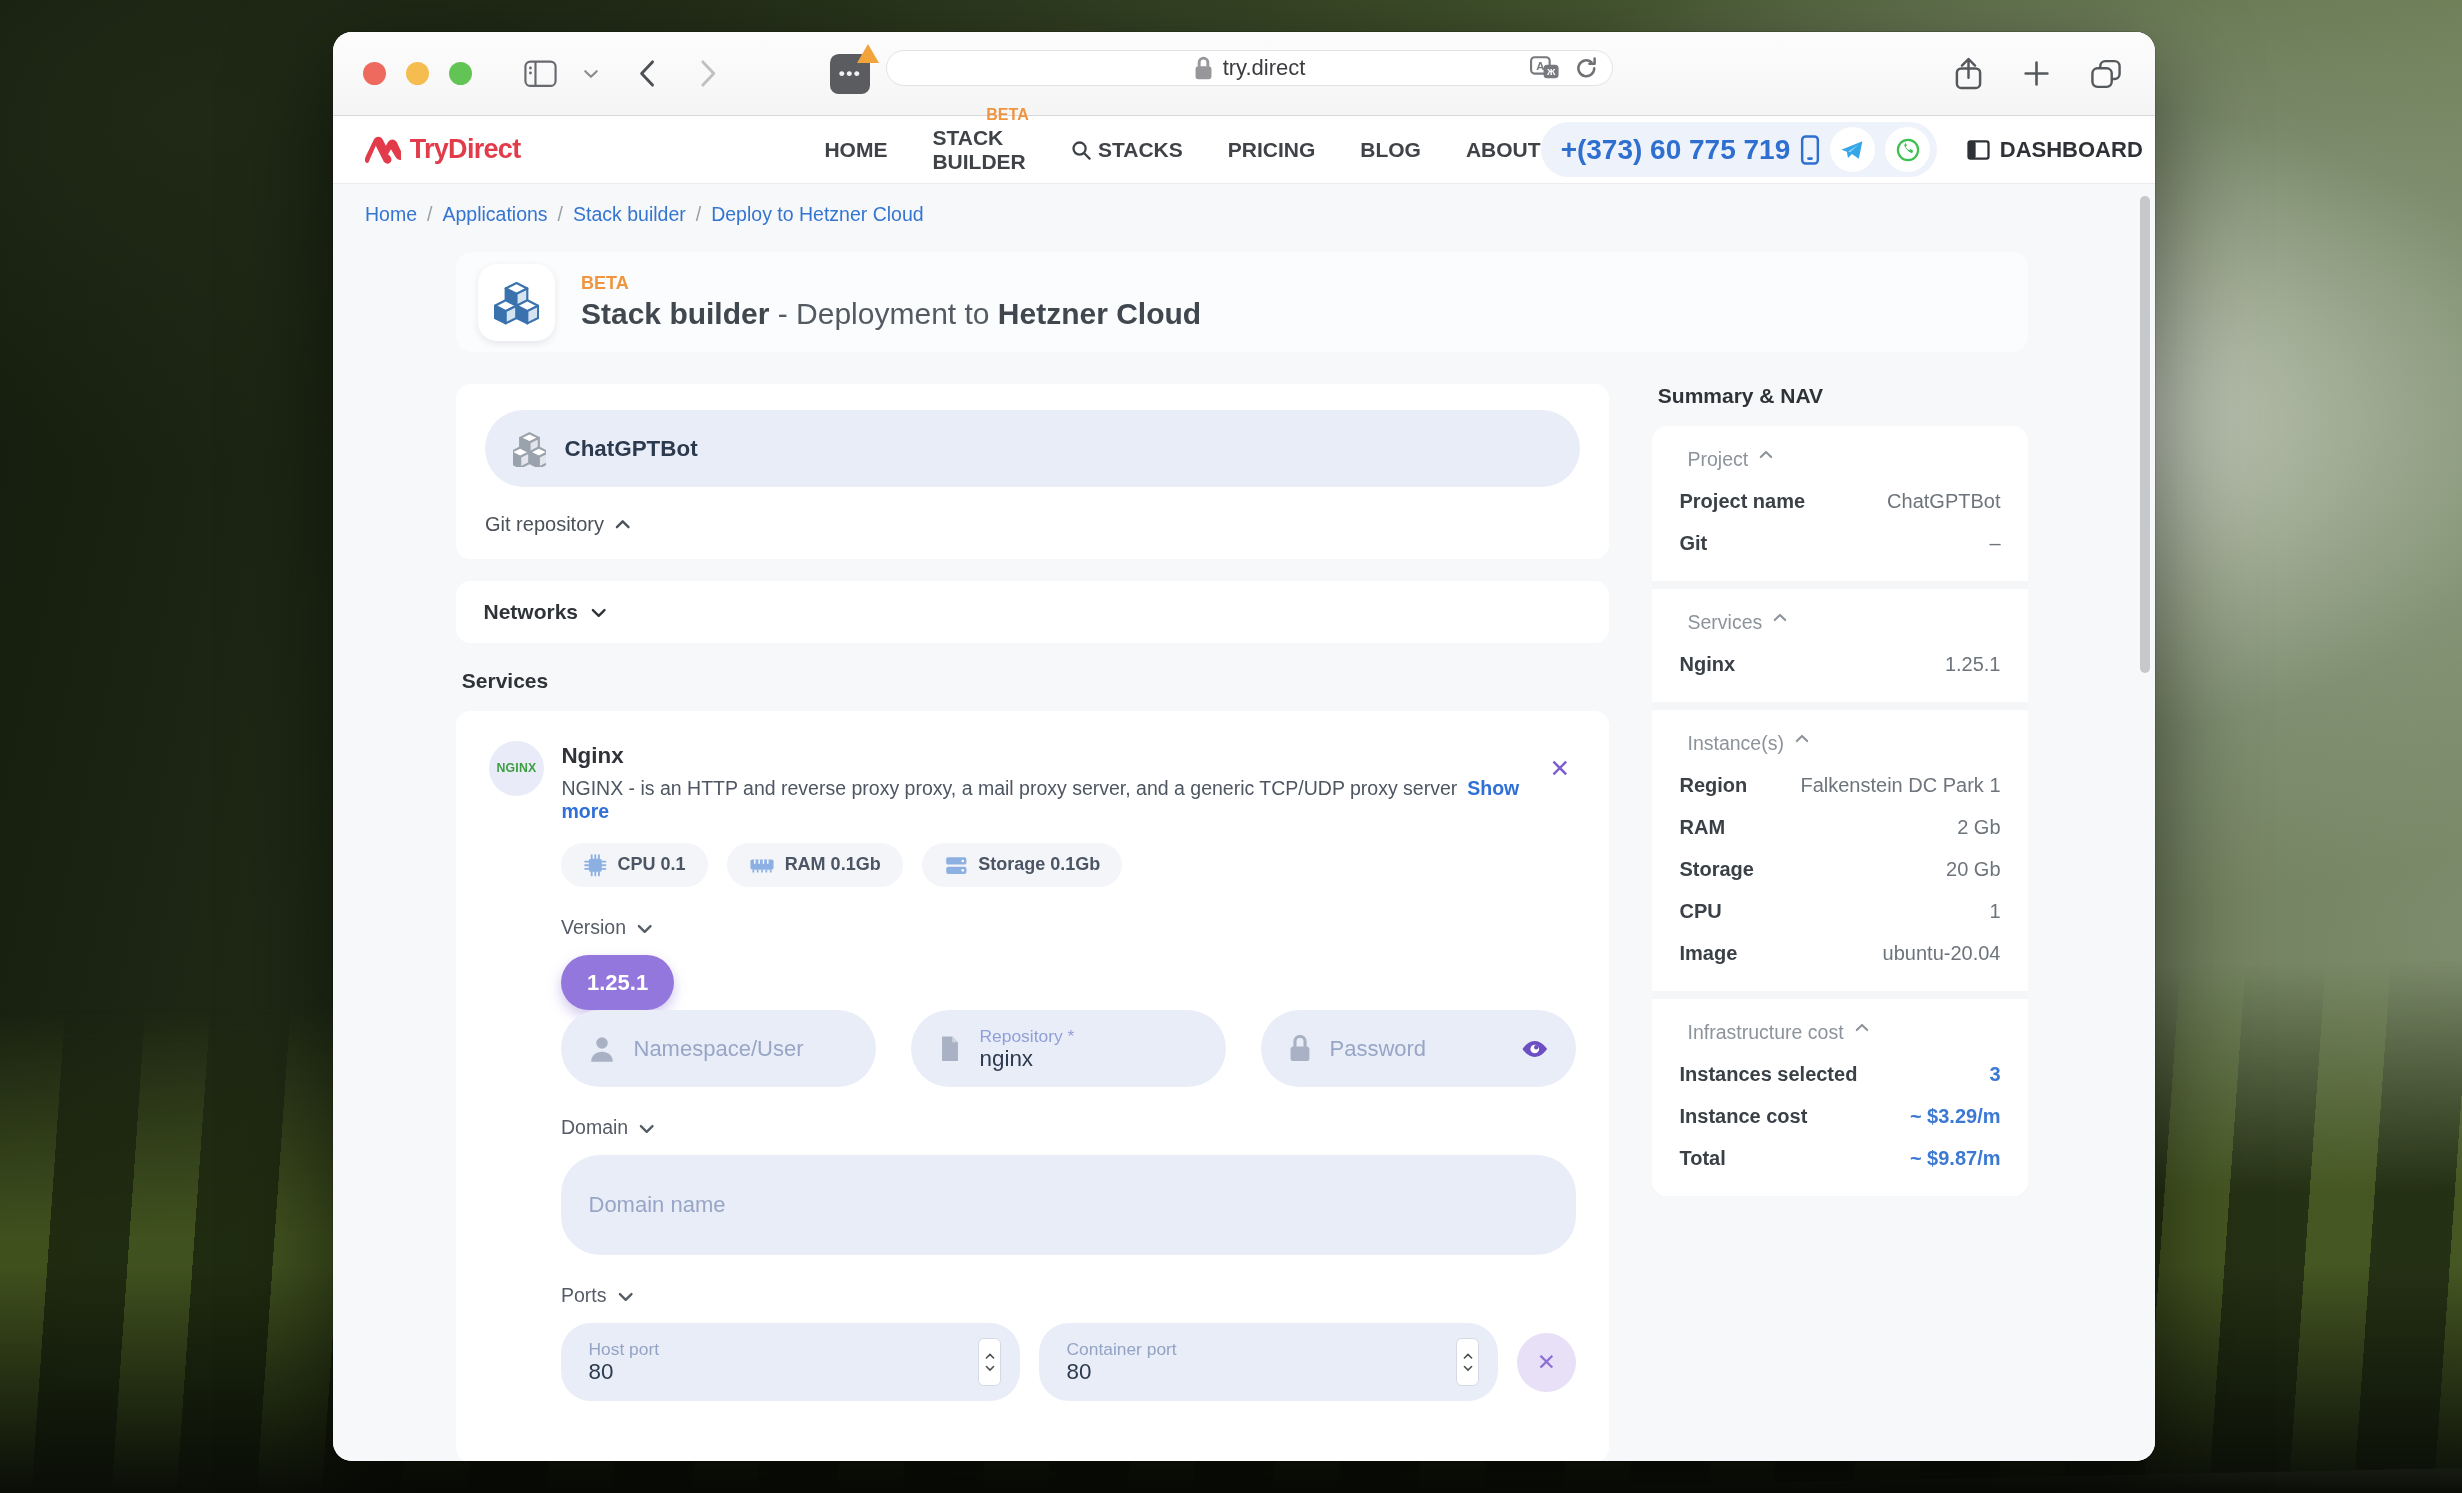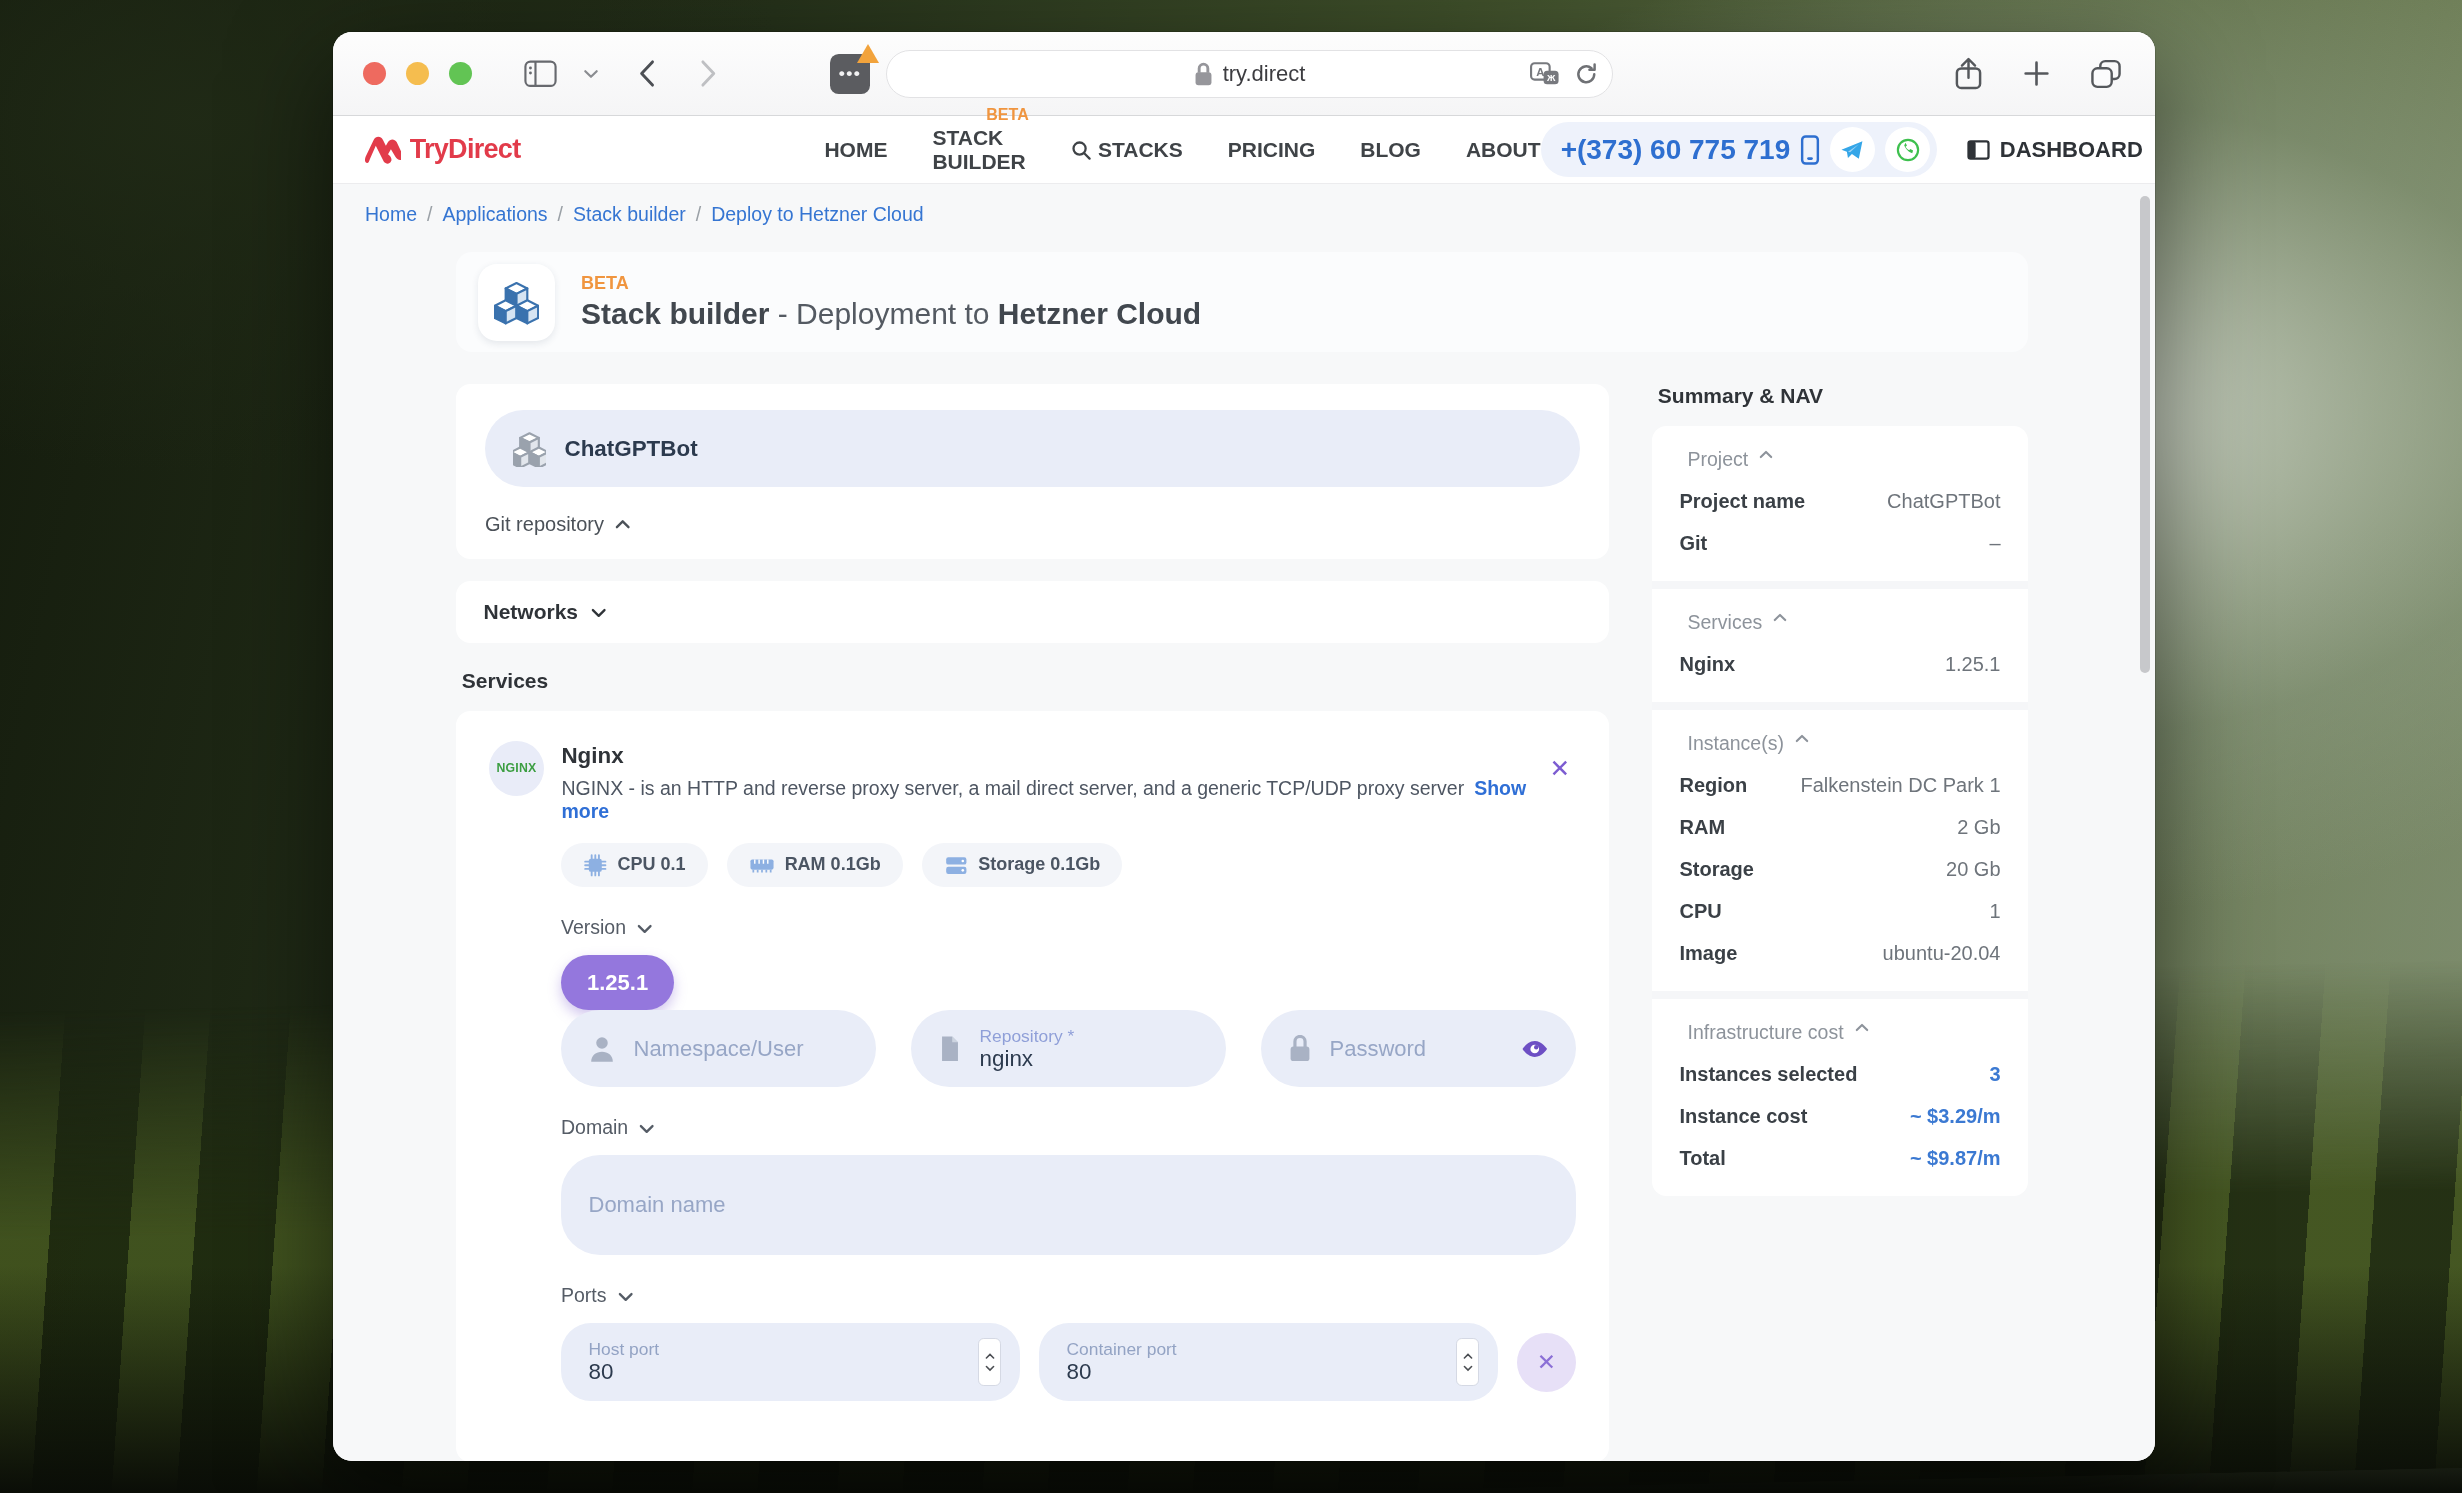--- a/index.html
+++ b/index.html
@@ -29,21 +29,21 @@
     border-bottom:0.7px solid #d7d8da; position:relative; display:flex; align-items:center; padding:0 30px; }
   .traffic { display:flex; gap:20px; }
   .light { width:23px; height:23px; border-radius:50%; }
   .light.red{background:#ee6a5f}.light.yellow{background:#f5bd4f}.light.green{background:#62c454}
   .tb-left { margin-left:52px; display:flex; align-items:center; gap:26px; }
   .ext { position:absolute; left:497px; top:50%; transform:translateY(-50%); width:40px; height:40px;
     background:#5b5c60; border-radius:8.7px; display:grid; place-items:center; }
   .ext .dots{ color:#f2f2f3; font-size:17.4px; letter-spacing:1.4px; font-weight:700; }
   .ext .warn{ position:absolute; right:-8.7px; top:-10px; width:0; height:0;
     border-left:11px solid transparent; border-right:11px solid transparent; border-bottom:19px solid #f2a33c; }
-  .urlbar { position:absolute; left:553px; top:18px; width:727px; height:48px; background:#fff;
+  .urlbar { position:absolute; left:553px; top:18px; width:727px; height:36px; background:#fff;
     border:0.7px solid #e2e2e4; border-radius:24px; display:flex; align-items:center; justify-content:center; gap:10px; }
   .urlbar .side-icons{ position:absolute; right:13px; display:flex; align-items:center; gap:14.5px; }
   .url-text{ font-size:22px; color:#3c3c40; }
   .tb-right{ position:absolute; right:33px; display:flex; align-items:center; gap:39px; }
 
   
   .page { height:calc(100% - 84px); display:flex; flex-direction:column; position:relative; }
   .site-header { height:68px; background:#fff; border-bottom:0.7px solid #ececee;
     display:flex; align-items:center; padding:0 32px; flex:0 0 auto; z-index:3; }
   .logo { display:flex; align-items:center; gap:8.7px; }
@@ -379,21 +379,21 @@
 
             <div class="block-label" style="margin-top:26px">Services</div>
             <div class="card svc-card">
               <div class="svc-head">
                 <div class="nginx-avatar">
                     <span>NGINX</span>
                   </div>
                 <div class="svc-titles">
                   <div class="svc-name">Nginx</div>
                   <div class="svc-desc">
-                    <span>NGINX - is an HTTP and reverse proxy server, a mail direct server, and a generic TCP/UDP proxy server</span><span class="show-more">Show more</span>
+                    <span>NGINX - is an HTTP and reverse proxy proxy, a mail proxy server, and a generic TCP/UDP proxy server</span><span class="show-more">Show more</span>
                   </div>
                 </div>
                 <div class="svc-close">✕</div>
               </div>
 
               <div class="svc-body">
                 <div class="chips">
                   <span class="chip">
                     <svg width="24.6" height="24.6" viewBox="0 0 34 34">
                         <rect x="8" y="8" width="18" height="18" rx="3" fill="#8db0e2"></rect>

